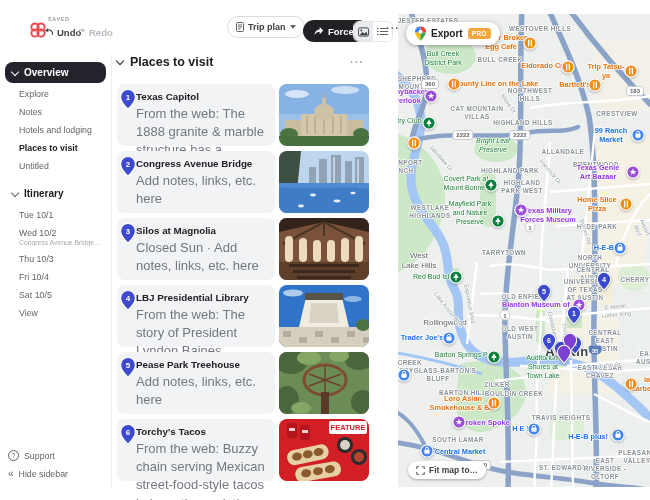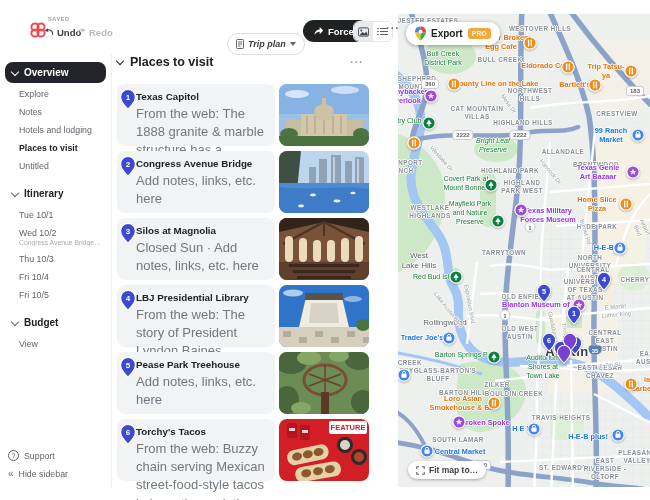--- a/index.html
+++ b/index.html
@@ -7,21 +7,21 @@
        font-family:"Liberation Sans",sans-serif;color:#202124;}
   .abs{position:absolute;}
   
   .logo{left:29px;top:21px;width:18px;height:18px;}
   .saved{left:48px;top:16px;font-size:5.5px;font-weight:bold;letter-spacing:.6px;color:#9aa0a6;}
   .hbtn{display:flex;align-items:center;gap:3px;font-size:9.5px;font-weight:bold;cursor:default;}
   .undo{left:44px;top:27px;color:#3c4043;}
   .redo{left:76px;top:27px;color:#b6bbc1;}
   .pillbtn{display:flex;align-items:center;gap:4px;height:20px;padding:0 8px;border:1px solid #dadce0;
            border-radius:12px;font-size:9px;font-weight:bold;background:#fff;color:#3c4043;}
-  .tripplan{left:227px;top:33px;font-style:italic;}
+  .tripplan{left:227px;top:16px;}
   .sharebtn{left:303px;top:20px;display:flex;align-items:center;gap:4px;height:22px;padding:0 10px;
             background:#202124;color:#fff;border-radius:13px;font-size:9.5px;font-weight:bold;}
   .viewtoggle{left:353px;top:21px;display:flex;border:1px solid #e4e6e8;border-radius:6px;overflow:hidden;}
   .vtcell{width:19px;height:19px;display:flex;align-items:center;justify-content:center;background:#fff;}
   .vtcell.sel{background:#e8eaed;}
   .hdots{left:386px;top:22px;font-size:11px;font-weight:bold;color:#5f6368;letter-spacing:1px;}
   .caret{width:0;height:0;border-left:3px solid transparent;border-right:3px solid transparent;border-top:4px solid #5f6368;}
   
   .sidebar{left:0;top:54px;width:111px;bottom:13px;border-right:1px solid #f0f0f0;}
   .sb-head{display:flex;align-items:center;gap:6px;margin:8px 5px 2px 5px;padding:5px 7px;
@@ -180,25 +180,21 @@
           <div>Wed 10/2</div>
           <div class="sb-sub">Congress Avenue Bridge…</div>
         </div>
         <div class="sb-item">
           <div>Thu 10/3</div>
         </div>
         <div class="sb-item">
           <div>Fri 10/4</div>
         </div>
         <div class="sb-item">
-          <div>Fri 10/5</div>
-        </div>
-        <div class="sb-head">
-          <span class="chev"></span>
-          <span>Budget</span>
+          <div>Sat 10/5</div>
         </div>
         <div class="sb-item">
           <div>View</div>
         </div>
       </div>
     <div class="sb-foot abs" style="left:8px;top:396px;">
       <span class="qicon">?</span>
       <span>Support</span>
     </div>
     <div class="sb-foot abs" style="left:8px;top:414px;">

